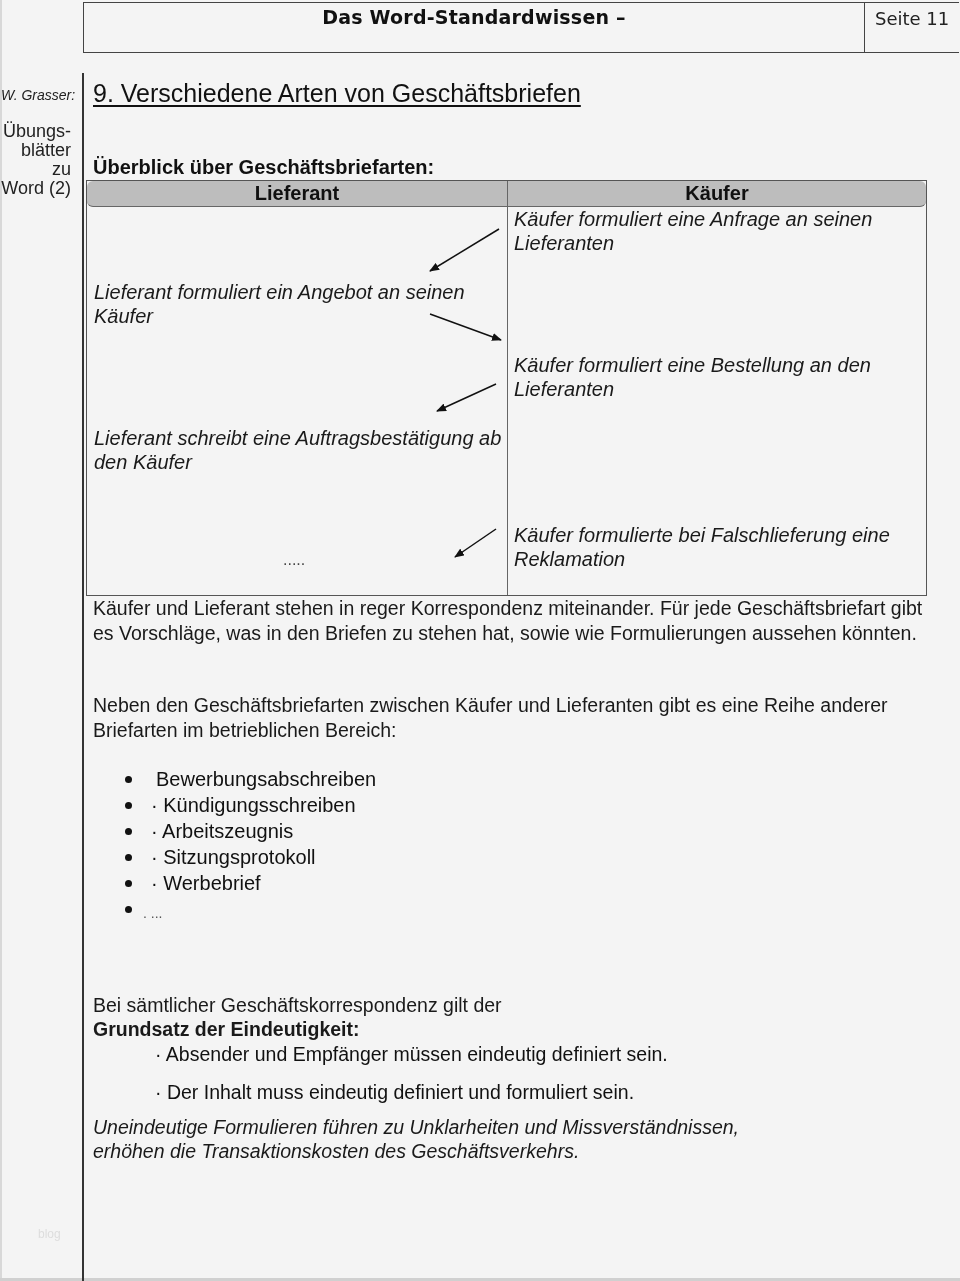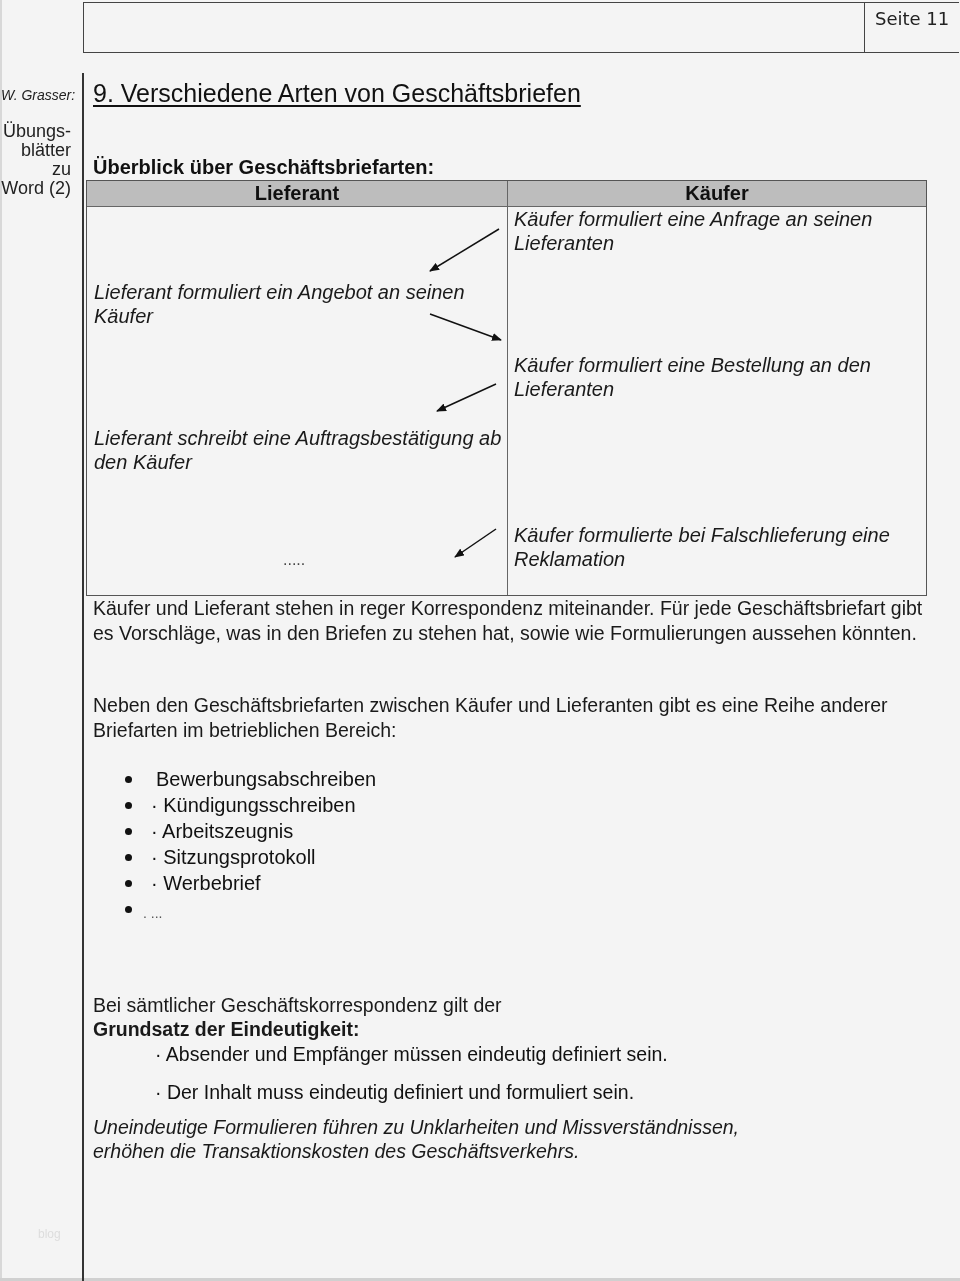--- a/index.html
+++ b/index.html
@@ -45,20 +45,21 @@
   .overview-title { position: absolute; left: 0; top: 156px; font-size: 20px; font-weight: bold; white-space: nowrap; }
 
   
   .table {
     position: absolute; left: -7px; top: 180px; width: 841px; height: 416px;
     border: 1px solid #555; box-sizing: border-box;
   }
   .table-head {
     position: absolute; left: 0; top: 0; width: 839px; height: 25px; background: #bdbdbd;
     border-bottom: 1px solid #666;
+    border-radius: 6px;
   }
   .th { position: absolute; top: 1px; font-size: 20px; font-weight: bold; text-align: center; }
   .th-left { left: 0; width: 420px; }
   .th-right { left: 421px; width: 418px; }
   .col-divider { position: absolute; left: 420px; top: 0; width: 1px; height: 414px; background: #666; }
   .cell {
     position: absolute; font-size: 20px; font-style: italic; line-height: 24px; color: #1a1a1a;
   }
   .cell-r { left: 427px; width: 405px; }
   .cell-l { left: 7px; width: 410px; }
@@ -81,20 +82,21 @@
   .italic { font-style: italic; }
 </style>
 </head>
 <body>
 
 <div class="page-edge-left"></div>
 <div class="page-edge-bottom"></div>
 
 <div class="header">
   <div class="header-title">
+    <div>Das Word-Standardwissen –</div>
   </div>
   <div class="header-divider"></div>
   <div class="header-page">Seite 11</div>
 </div>
 
 <div class="margin-rule"></div>
 <div class="margin-author">W. Grasser:</div>
 <div class="margin-sub">
   <div>Übungs-</div>
   <div>blätter zu</div>

